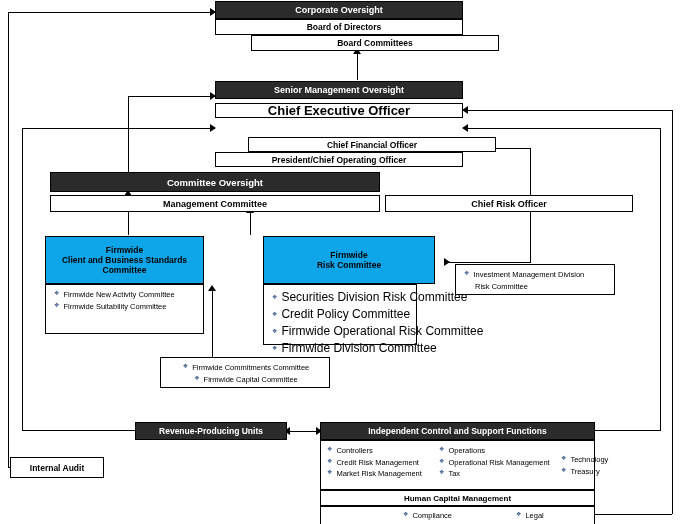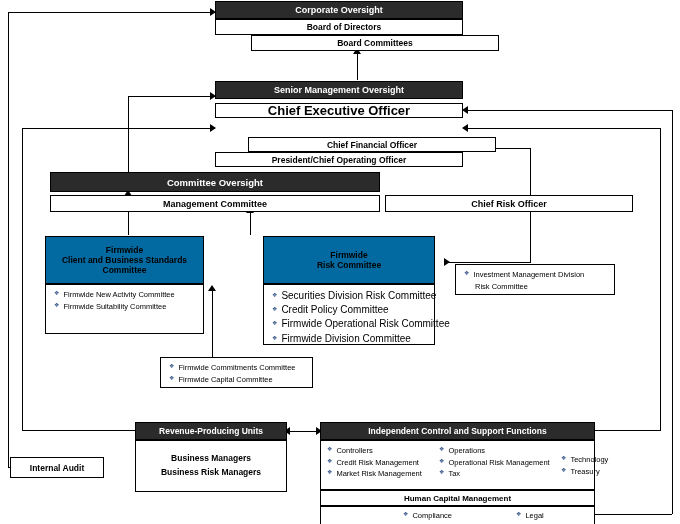--- a/index.html
+++ b/index.html
@@ -27,21 +27,21 @@
   .hdr-dark {
     background: #2b2b2b;
     color: #ffffff;
     font-weight: bold;
     text-align: center;
     display: flex;
     align-items: center;
     justify-content: center;
   }
   .hdr-gray {
-    background: #0369a1;
+    background: #0ea5e9;
     color: #000000;
     font-weight: bold;
     text-align: center;
     display: flex;
     align-items: center;
     justify-content: center;
     flex-direction: column;
     line-height: 1.18;
   }
   .row-center {
@@ -169,45 +169,41 @@
   </div>
   <div class="box bullets" style="left:45px; top:284px; width:159px; height:50px; font-size:7.5px;" data-name="firmwide-client-business-standards-items">
     <span class="bullet" data-name="fcbs-item-0">Firmwide New Activity Committee</span>
     <span class="bullet" data-name="fcbs-item-1">Firmwide Suitability Committee</span>
   </div>
 
   <div class="box hdr-gray" style="left:263px; top:236px; width:172px; height:48px; font-size:8.5px;" data-name="firmwide-risk-committee-header">
     <span data-name="frc-header-line1">Firmwide</span>
     <span data-name="frc-header-line2">Risk Committee</span>
   </div>
-  <div class="box bullets" style="left:263px; top:284px; width:172px; height:61px; font-size:10px;" data-name="firmwide-risk-committee-items">
+  <div class="box bullets" style="left:263px; top:284px; width:154px; height:61px; font-size:12px;" data-name="firmwide-risk-committee-items">
     <span class="bullet" data-name="frc-item-0">Securities Division Risk Committee</span>
     <span class="bullet" data-name="frc-item-1">Credit Policy Committee</span>
     <span class="bullet" data-name="frc-item-2">Firmwide Operational Risk Committee</span>
     <span class="bullet" data-name="frc-item-3">Firmwide Division Committee</span>
   </div>
 
   <div class="box bullets" style="left:455px; top:264px; width:160px; height:31px; font-size:7.5px;" data-name="investment-management-division-risk-committee">
     <span class="bullet" data-name="imd-item-0">Investment Management Division</span>
     <span class="bullet" style="padding-left:11px;" data-name="imd-item-1">Risk Committee</span>
   </div>
   <style>
     [data-name="imd-item-1"]:before { content: ""; margin: 0; }
   </style>
 
-  <div class="box bullets" style="left:160px; top:357px; width:153px; height:31px; font-size:7.5px;" data-name="firmwide-commitments-box">
+  <div class="box bullets" style="left:160px; top:357px; width:170px; height:31px; font-size:7.5px;text-align:center;" data-name="firmwide-commitments-box">
     <span class="bullet" data-name="commitments-item-0">Firmwide Commitments Committee</span>
     <span class="bullet" data-name="commitments-item-1">Firmwide Capital Committee</span>
   </div>
 
   <div class="box hdr-dark" style="left:135px; top:422px; width:152px; height:18px; font-size:8.5px;" data-name="revenue-producing-units-header">Revenue-Producing Units</div>
-  <div class="box" style="left:135px; top:440px; width:152px; height:52px;" data-name="revenue-producing-units-body">
-    <div style="text-align:center; font-size:8.5px; font-weight:bold; margin-top:12px;" data-name="rpu-row-business-managers">Business Managers</div>
-    <div style="text-align:center; font-size:8.5px; font-weight:bold; margin-top:4px;" data-name="rpu-row-business-risk-managers">Business Risk Managers</div>
-  </div>
 
   <div class="box" style="left:320px; top:440px; width:275px; height:50px;" data-name="independent-control-support-columns">
     <div style="position:absolute; left:6px; top:4px; font-size:7.5px;" data-name="icsf-col1">
       <span class="bullet" data-name="icsf-col1-item-0">Controllers</span>
       <span class="bullet" data-name="icsf-col1-item-1">Credit Risk Management</span>
       <span class="bullet" data-name="icsf-col1-item-2">Market Risk Management</span>
     </div>
     <div style="position:absolute; left:118px; top:4px; font-size:7.5px;" data-name="icsf-col2">
       <span class="bullet" data-name="icsf-col2-item-0">Operations</span>
       <span class="bullet" data-name="icsf-col2-item-1">Operational Risk Management</span>

